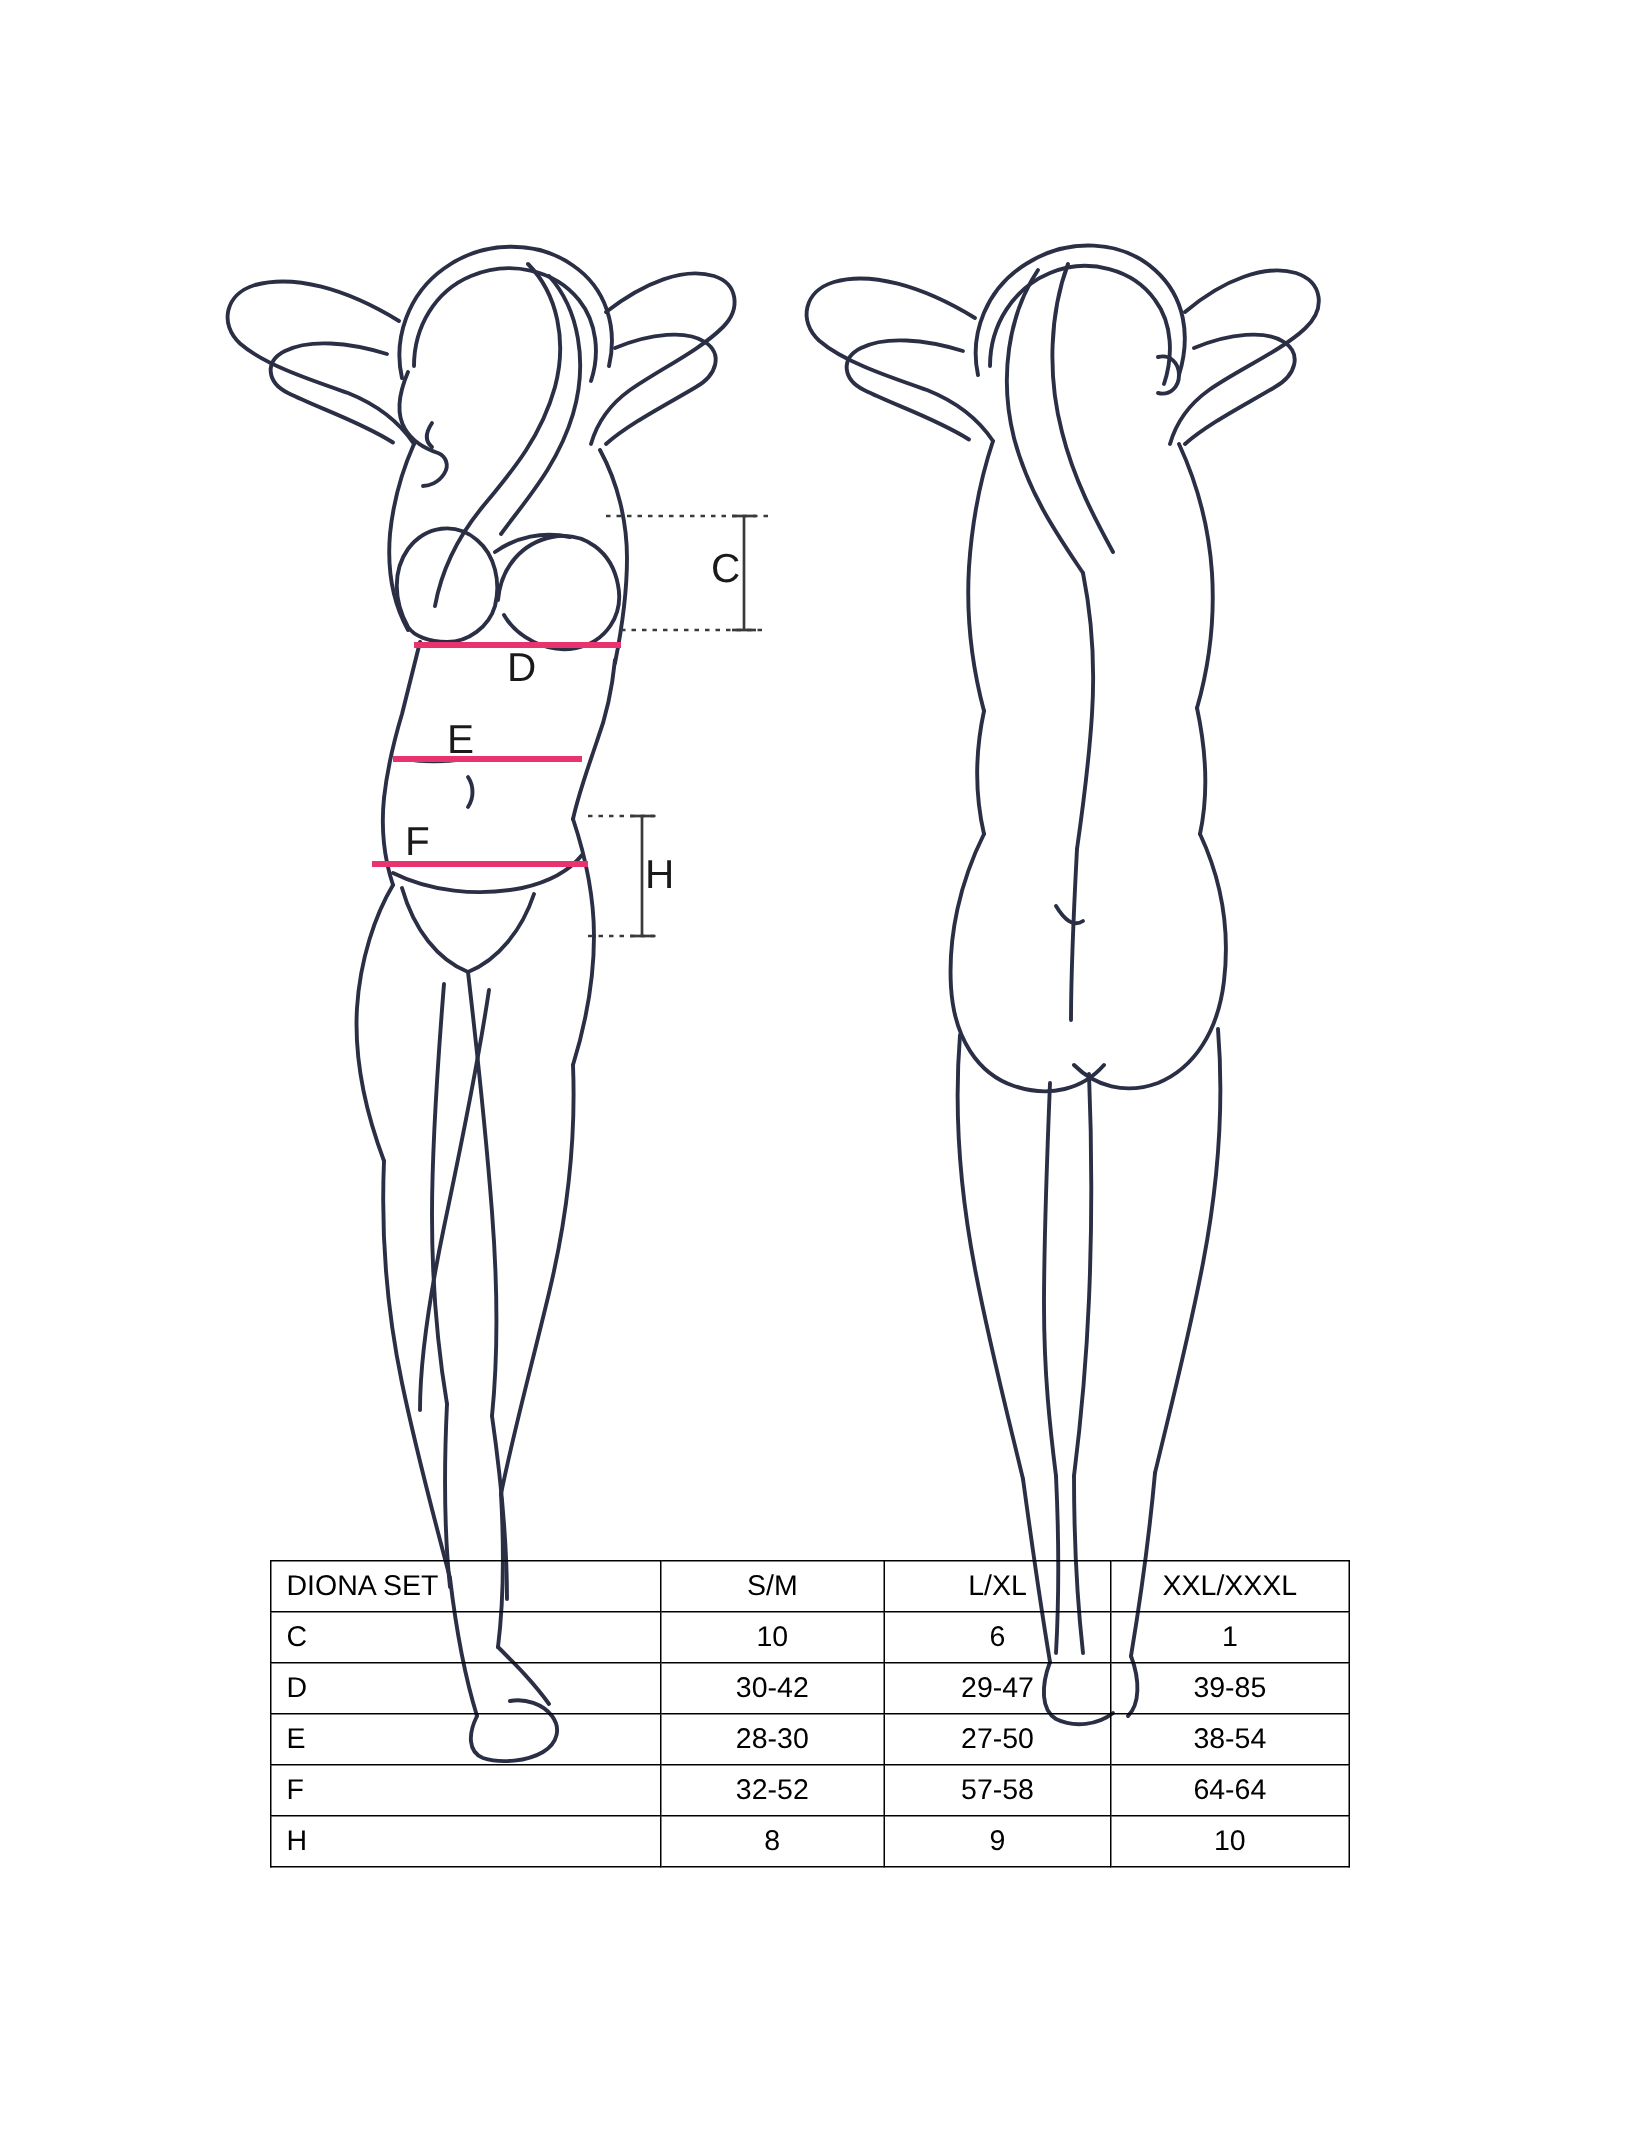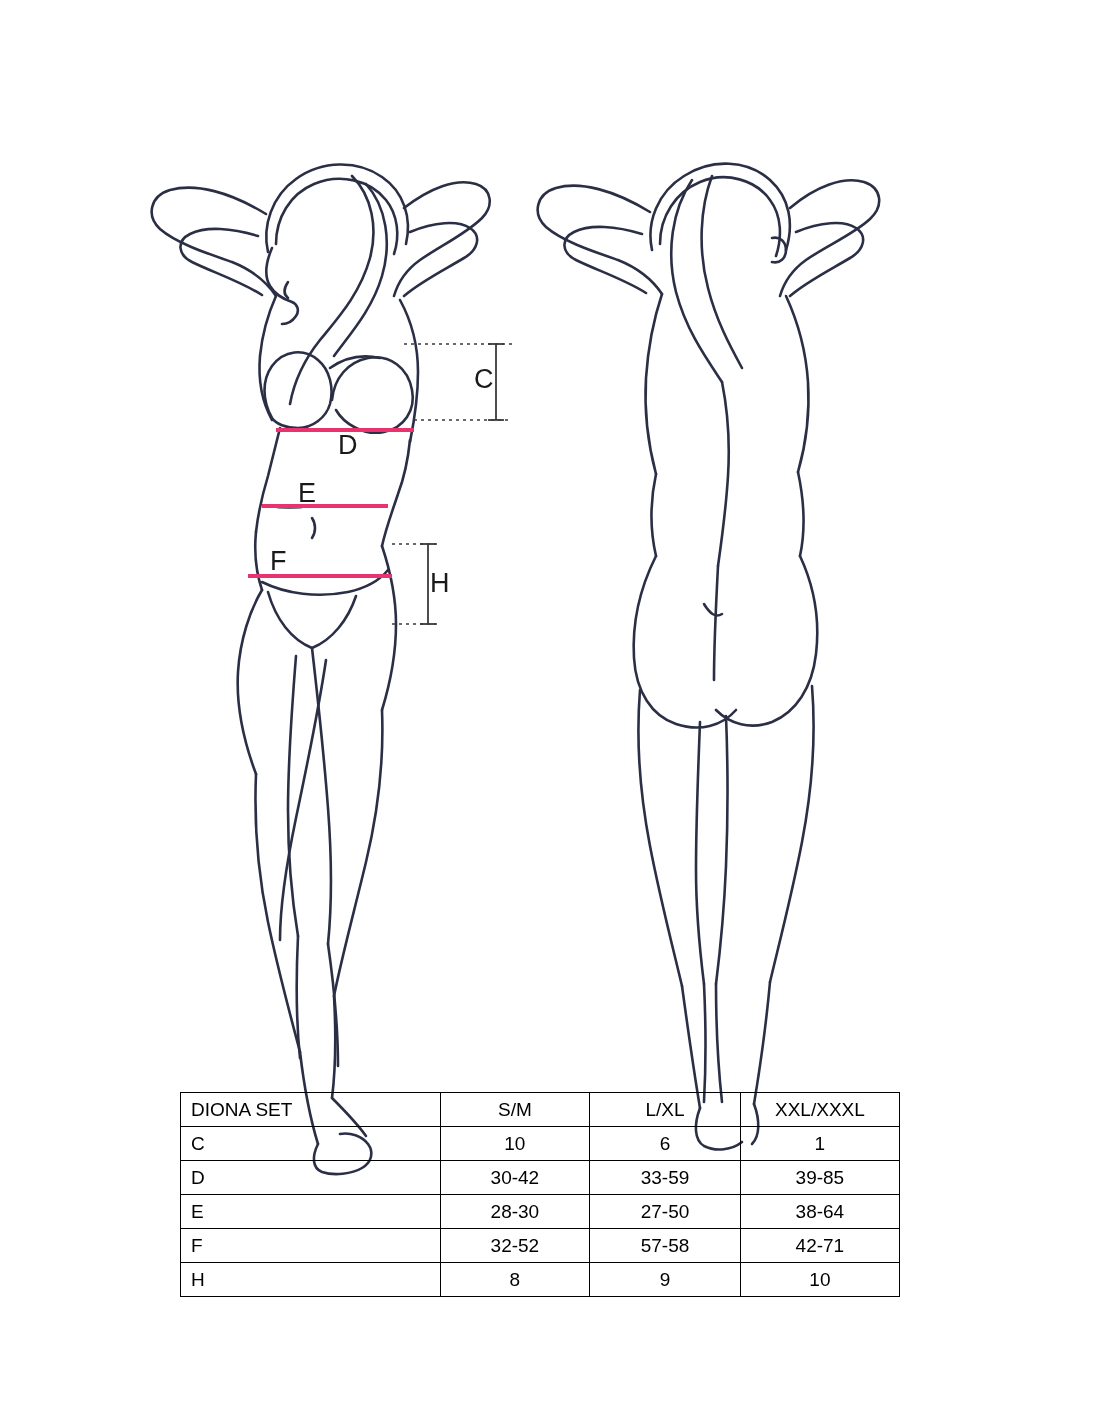--- a/index.html
+++ b/index.html
@@ -25,21 +25,21 @@
   .measure-label {
     position: absolute;
     font-family: "Liberation Sans", sans-serif;
     font-size: 27px;
     color: #1a1a1a;
     font-weight: 400;
   }
   #size-table {
     position: absolute;
     left: 180px;
-    top: 1092px;
+    top: 1040px;
     width: 720px;
     border-collapse: collapse;
     font-family: "Liberation Sans", sans-serif;
     font-size: 19px;
     background: transparent;
   }
   #size-table td, #size-table th {
     border: 1px solid #000000;
     height: 33px;
     padding: 0 10px;
@@ -214,34 +214,34 @@
   <tbody>
     <tr>
       <td class="col-label">C</td>
       <td class="col-val">10</td>
       <td class="col-val">6</td>
       <td class="col-val">1</td>
     </tr>
     <tr>
       <td class="col-label">D</td>
       <td class="col-val">30-42</td>
-      <td class="col-val">33-59</td>
+      <td class="col-val">29-47</td>
       <td class="col-val">39-85</td>
     </tr>
     <tr>
       <td class="col-label">E</td>
       <td class="col-val">28-30</td>
       <td class="col-val">27-50</td>
-      <td class="col-val">38-64</td>
+      <td class="col-val">38-54</td>
     </tr>
     <tr>
       <td class="col-label">F</td>
       <td class="col-val">32-52</td>
       <td class="col-val">57-58</td>
-      <td class="col-val">42-71</td>
+      <td class="col-val">64-64</td>
     </tr>
     <tr>
       <td class="col-label">H</td>
       <td class="col-val">8</td>
       <td class="col-val">9</td>
       <td class="col-val">10</td>
     </tr>
   </tbody>
 </table>
 

